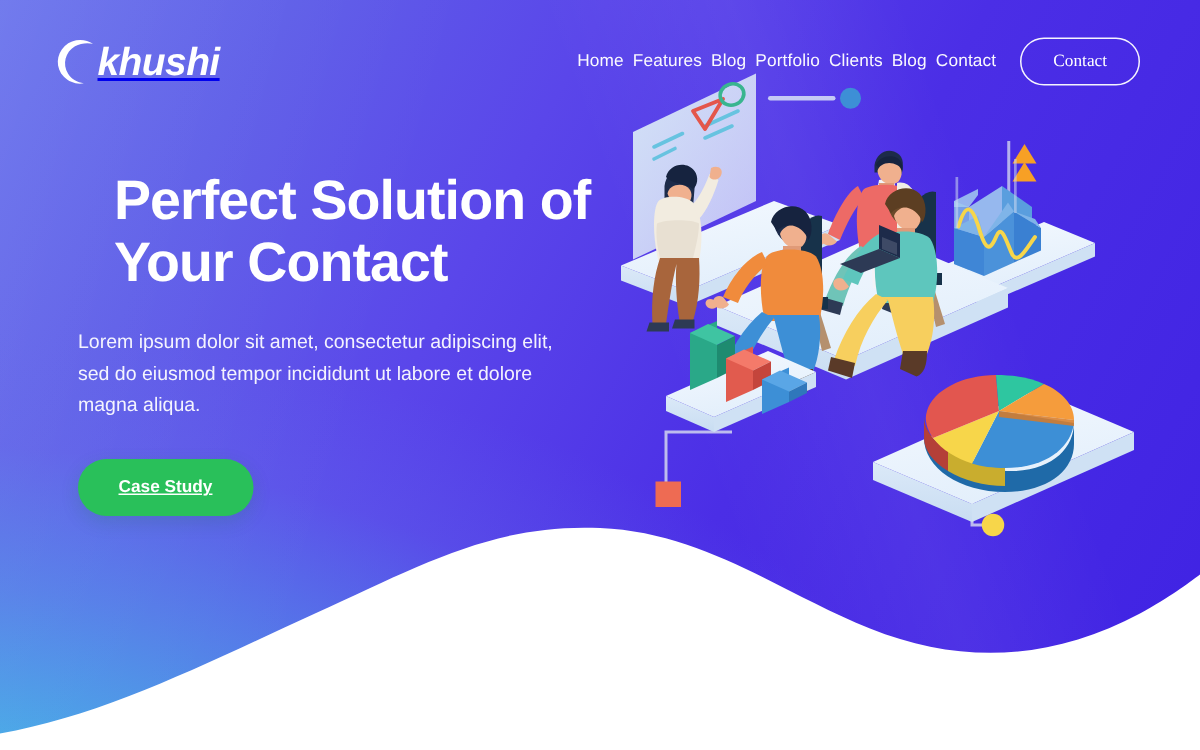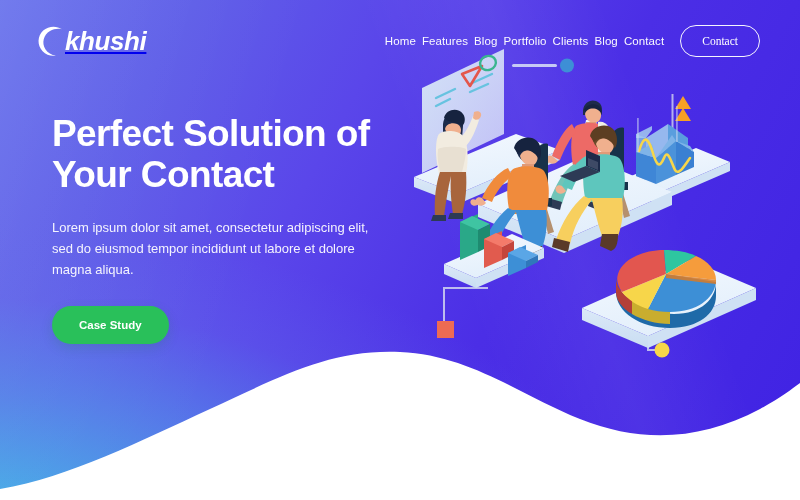--- a/index.html
+++ b/index.html
@@ -100,40 +100,42 @@
     width: 350px;
     z-index: 30;
   }
   .hero-title {
     color: #ffffff;
     font-size: 37px;
     line-height: 1.11;
     font-weight: 700;
     letter-spacing: -0.6px;
     margin-bottom: 22px;
+    margin-left: 24px;
   }
   .hero-sub {
     color: rgba(255,255,255,0.93);
     font-size: 13px;
     line-height: 1.62;
     max-width: 322px;
     margin-bottom: 26px;
   }
   .cta-btn {
     display: inline-block;
     background: #29c05a;
     color: #ffffff;
     font-family: inherit;
     font-size: 11.5px;
     font-weight: 600;
     border: none;
     border-radius: 24px;
     padding: 13px 27px;
     cursor: pointer;
     box-shadow: 0 4px 12px rgba(20,120,60,0.18);
+    text-decoration: underline;
   }
 
   
   .illustration {
     position: absolute;
     right: 0; top: 46px;
     width: 400px; height: 360px;
     z-index: 20;
   }
 </style>

